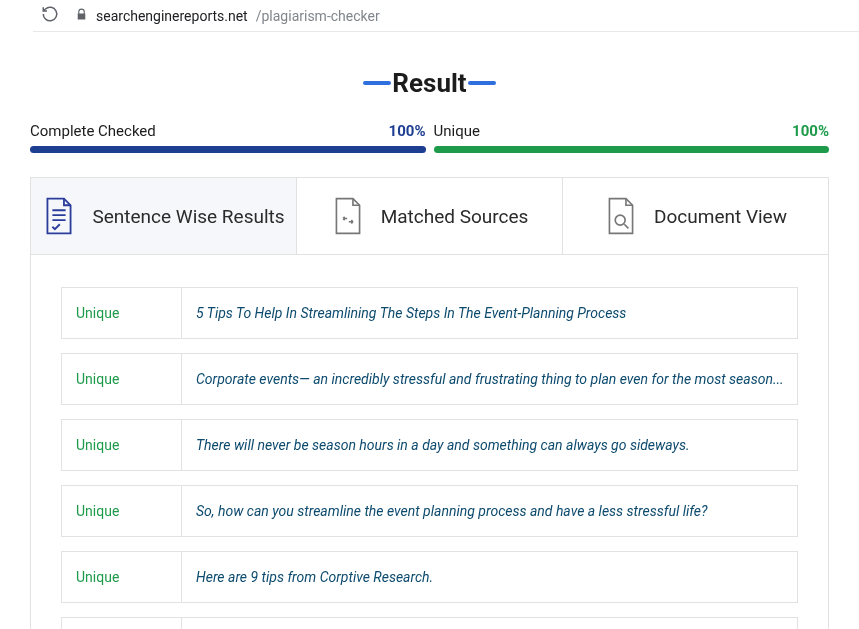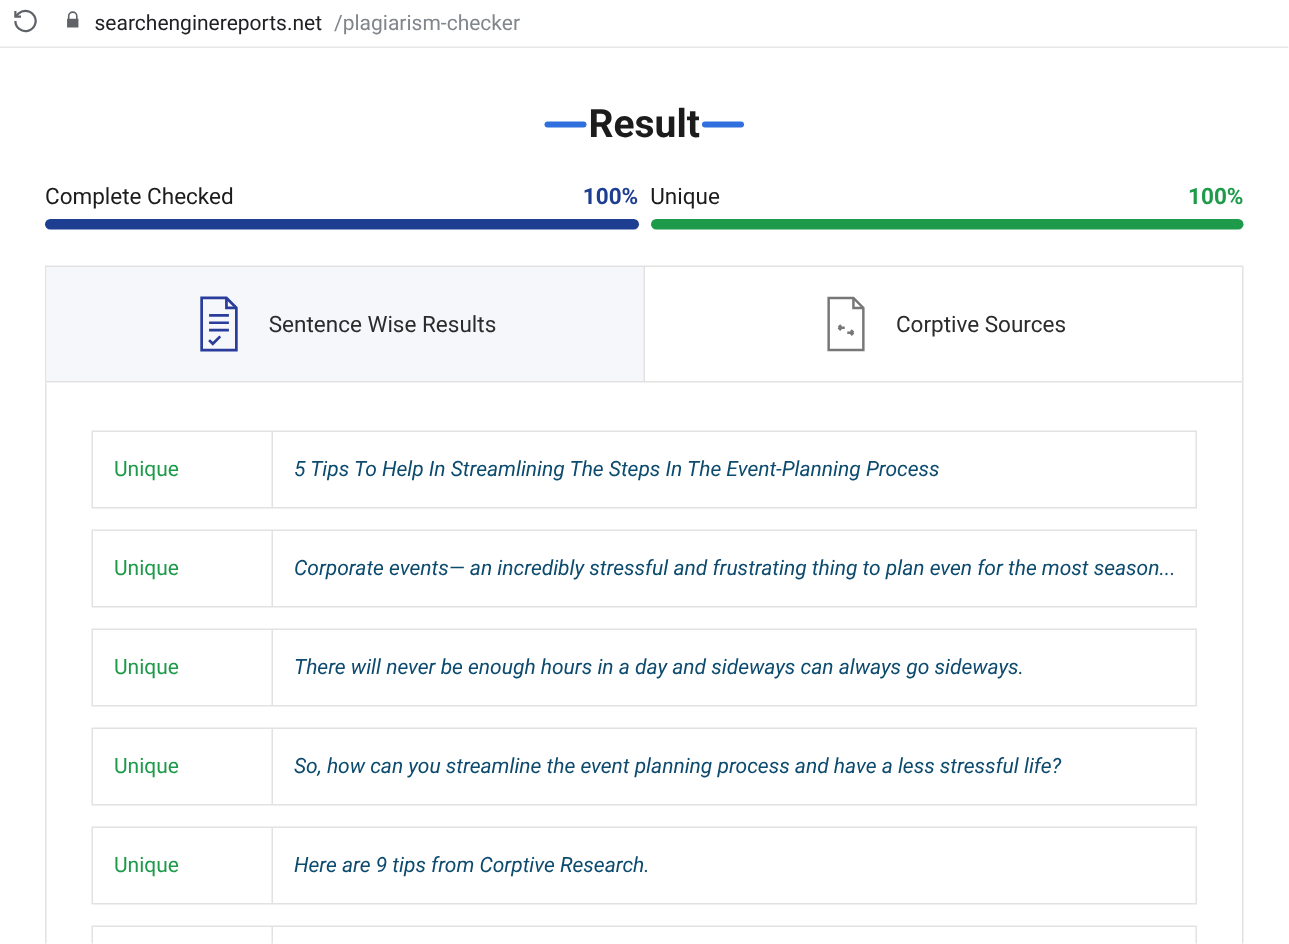--- a/index.html
+++ b/index.html
@@ -13,20 +13,21 @@
   }
   .browser-bar {
     height: 32px;
     display: flex;
     align-items: center;
     padding: 0 8px;
     border-bottom: 1px solid #e8e8e8;
     color: #5f6368;
     font-size: 14px;
     gap: 10px;
+    margin-left: 33px;
   }
   .reload-icon svg { width: 18px; height: 18px; stroke: #5f6368; }
   .url-field {
     display: flex;
     align-items: center;
     gap: 8px;
     padding-left: 6px;
   }
   .lock-icon svg { width: 13px; height: 13px; fill: #5f6368; }
   .url-host { color: #202124; }
@@ -59,21 +60,21 @@
   }
   .tab {
     flex: 1;
     display: flex;
     align-items: center;
     justify-content: center;
     gap: 16px;
     height: 76px;
     border-right: 1px solid #e2e2e2;
     cursor: pointer;
-    font-size: 15px;
+    font-size: 19px;
     color: #2b2b2b;
   }
   .tab:last-child { border-right: none; }
   .tab.active { background: #f6f7fb; }
   .tab svg { width: 34px; height: 38px; }
   .tab.active svg { stroke: #2a3d9b; }
   .tab:not(.active) svg { stroke: #777; }
   .panel {
     border: 1px solid #e2e2e2;
     border-top: none;
@@ -162,36 +163,45 @@
       </svg>
       <span>Sentence Wise Results</span>
     </div>
     <div class="tab">
       <svg viewBox="0 0 40 46" fill="none" stroke-width="2">
         <path d="M6 2h20l8 8v34H6z"></path>
           <path d="M26 2v8h8"></path>
         <path d="M14 26h5m-5 0l2 -2m-2 2l2 2"></path>
         <path d="M26 30h-5m5 0l-2 -2m2 2l-2 2"></path>
       </svg>
-      <span>Corptive Sources</span>
+      <span>Matched Sources</span>
+    </div>
+    <div class="tab">
+      <svg viewBox="0 0 40 46" fill="none" stroke-width="2">
+        <path d="M6 2h20l8 8v34H6z"></path>
+          <path d="M26 2v8h8"></path>
+        <circle cx="19" cy="28" r="6"></circle>
+          <path d="M24 33l5 5"></path>
+      </svg>
+      <span>Document View</span>
     </div>
   </div>
 
   <div class="panel">
     <div class="row">
       <div class="row-status">Unique</div>
       <div class="row-text">5 Tips To Help In Streamlining The Steps In The Event-Planning Process</div>
     </div>
     <div class="row">
       <div class="row-status">Unique</div>
       <div class="row-text">Corporate events— an incredibly stressful and frustrating thing to plan even for the most season...</div>
     </div>
     <div class="row">
       <div class="row-status">Unique</div>
-      <div class="row-text">There will never be enough hours in a day and sideways can always go sideways.</div>
+      <div class="row-text">There will never be season hours in a day and something can always go sideways.</div>
     </div>
     <div class="row">
       <div class="row-status">Unique</div>
       <div class="row-text">So, how can you streamline the event planning process and have a less stressful life?</div>
     </div>
     <div class="row">
       <div class="row-status">Unique</div>
       <div class="row-text">Here are 9 tips from Corptive Research.</div>
     </div>
     <div class="row">

